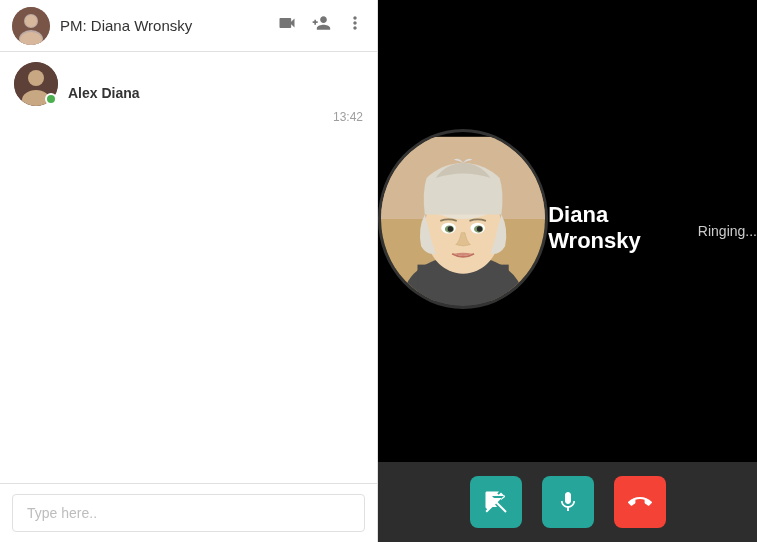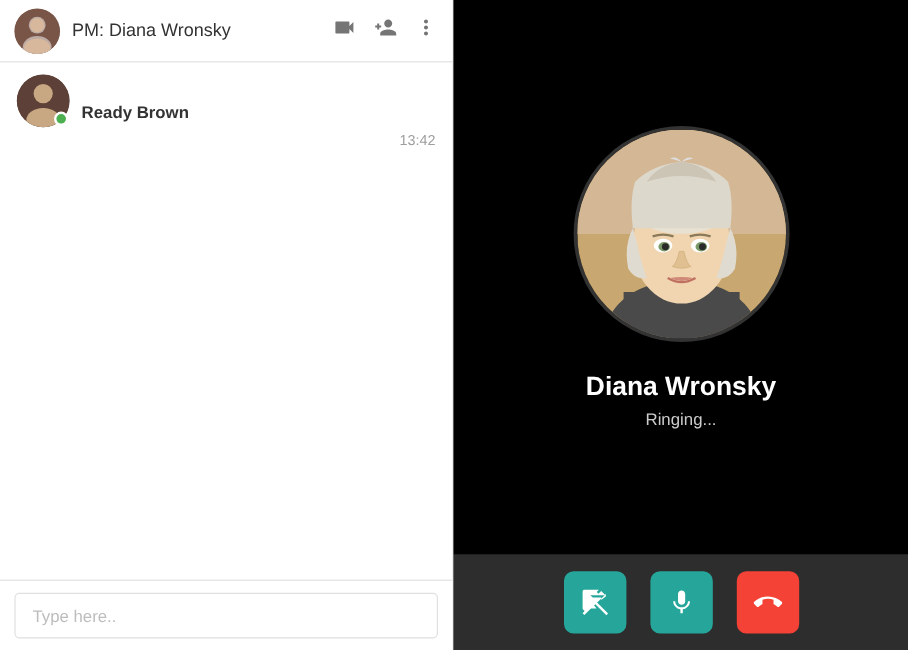--- a/index.html
+++ b/index.html
@@ -163,21 +163,21 @@
       height: 542px;
       background: #1a1a1a;
       display: flex;
       flex-direction: column;
       position: relative;
     }
 
     .call-area {
       flex: 1;
       display: flex;
-      flex-direction: column;
+      flex-direction: row;
       align-items: center;
       justify-content: center;
       background: #000;
     }
 
     .call-avatar {
       width: 180px;
       height: 180px;
       border-radius: 50%;
       overflow: hidden;
@@ -285,21 +285,21 @@
           <svg viewBox="0 0 44 44" class="avatar-silhouette" xmlns="http://www.w3.org/2000/svg">
             <circle cx="22" cy="22" r="22" fill="#5d4037"></circle>
             <circle cx="22" cy="16" r="8" fill="#c8a882"></circle>
             <ellipse cx="22" cy="38" rx="14" ry="10" fill="#c8a882"></ellipse>
           </svg>
         </div>
         <div class="online-dot"></div>
       </div>
       <div class="chat-info">
         <div class="chat-name-row">
-          <span class="chat-name">Ready Brown</span>
+          <span class="chat-name">Alex Diana</span>
           <span class="chat-time">13:42</span>
         </div>
       </div>
     </div>
   </div>
 
   <div class="input-area">
     <input class="message-input" type="text" placeholder="Type here.." style="">
   </div>
 </div>

